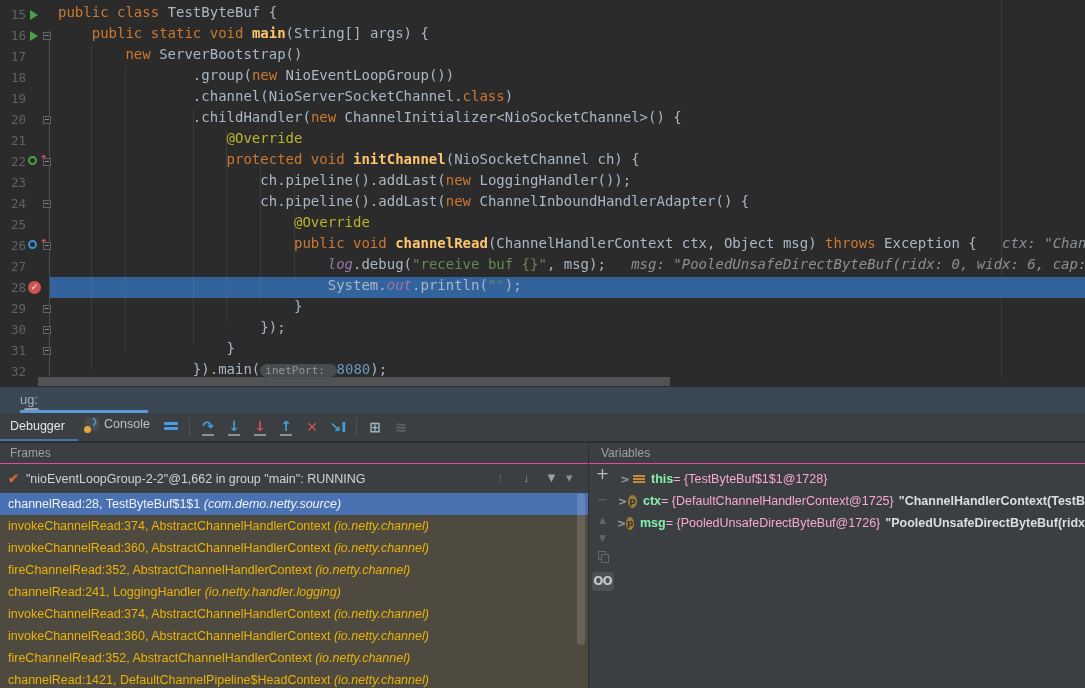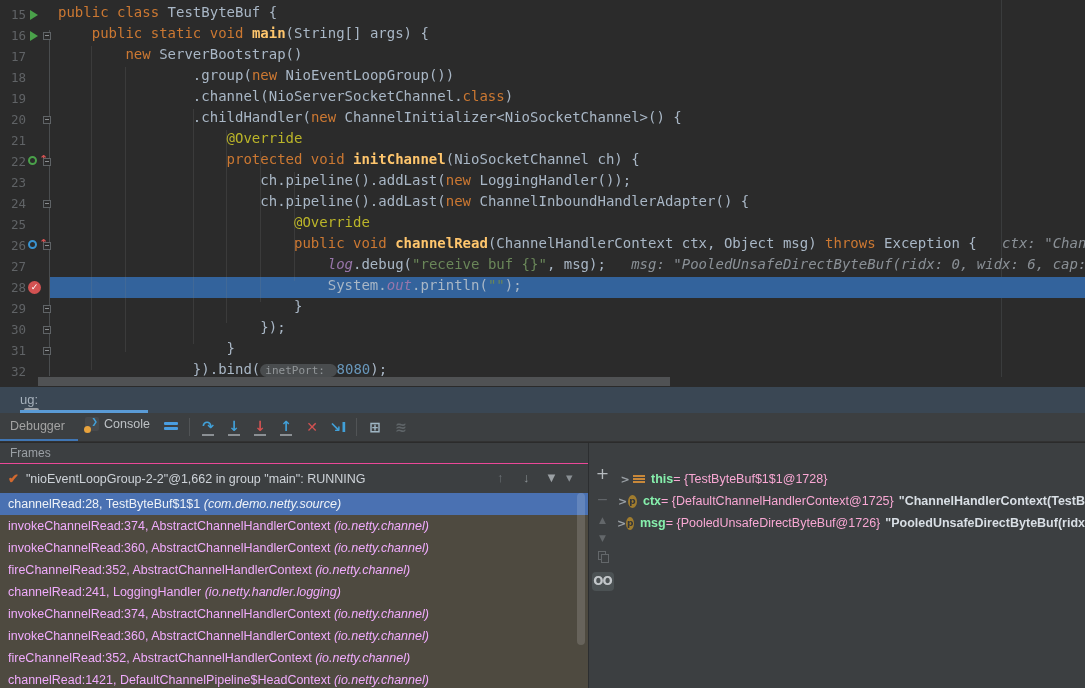--- a/index.html
+++ b/index.html
@@ -48,21 +48,21 @@
   #dh-tab { position:absolute; left:24px; top:20px; display:flex; align-items:center; gap:6px; }
   #dh-tab-icon { position:relative; width:15px; height:13px; border:2px solid #9aa0a6; border-radius:2px; background:#3a4754; }
   #dh-tab-icon::before { content:""; position:absolute; left:0; top:1px; width:100%; height:2px; background:#9aa0a6; }
   #dh-tab-icon::after { content:""; position:absolute; left:-3px; bottom:-3px; width:6px; height:6px; border-radius:50%; background:#44c93f; }
   #dh-tab-label { color:#d3d9df; font-size:13px; }
   #dh-tab-close { color:#9aa4ad; font-size:13px; }
   #dh-underline { position:absolute; left:20px; top:23px; width:128px; height:3px; background:#5a9bd6; }
 
   
   #debug-toolbar { position:absolute; left:0; top:413px; width:1085px; height:29px; background:#3c3f41; border-bottom:1px solid #323232; z-index:5; }
-  #tb-debugger { position:absolute; left:10px; top:6px; color:#a3a3a3; font-size:12.5px; }
+  #tb-debugger { position:absolute; left:10px; top:6px; color:#e5e5e5; font-size:12.5px; }
   #tb-debugger-underline { position:absolute; left:0; top:26px; width:78px; height:2px; background:#4076b4; }
   #tb-console { position:absolute; left:85px; top:4px; display:flex; align-items:center; gap:5px; }
   #tb-console-icon { position:relative; width:14px; height:14px; background:#47494b; border-radius:2px; }
   #tb-console-icon::before { content:"❯"; position:absolute; right:1px; top:0px; color:#41a0d8; font-size:8px; }
   #tb-console-icon::after { content:""; position:absolute; left:-1px; bottom:-2px; width:7px; height:7px; border-radius:50%; background:#e8a33d; }
   #tb-console-label { color:#bdc1c5; font-size:12.5px; }
   #tb-icons { position:absolute; left:158px; top:0; height:28px; display:flex; align-items:center; }
   .tb-i { width:26px; text-align:center; font:bold 14px "DejaVu Sans", sans-serif; position:relative; }
   .tb-i .bar { display:block; margin:0 auto; width:12px; height:2px; background:#8b9094; }
   .tb-sep { width:1px; height:18px; background:#515456; margin:0 5px; }
@@ -73,21 +73,21 @@
   #debug-content { position:absolute; left:0; top:443px; width:1085px; height:245px; background:#3c3f41; z-index:5; }
   #frames-panel { position:absolute; left:0; top:0; width:588px; height:245px; overflow:hidden; }
   .panel-header { height:21px; line-height:21px; padding-left:10px; color:#9ba0a5; font-size:12px; border-bottom:1px solid #ec4899; }
   #thread-row { position:absolute; left:0; top:21px; width:588px; height:29px; display:flex; align-items:center; padding-left:8px; }
   #thread-check { color:#d2692f; font-weight:bold; font-size:13px; margin-right:7px; }
   #thread-text { color:#ced3d9; font-size:12.5px; }
   .thr-icon { position:absolute; top:6px; font-size:13px; }
   #frame-list { position:absolute; left:0; top:50px; width:588px; }
   .frame-row { height:22px; line-height:22px; padding-left:8px; font-size:12.5px; white-space:nowrap; overflow:hidden; }
   .frame-row.sel { background:#4a71b2; color:#eef2f7; }
-  .frame-row.lib { background:#4e4a40; color:#f0abfc; }
+  .frame-row.lib { background:#4e4a40; color:#eab308; }
   .frame-pkg { font-style:italic; }
   #frames-scroll { position:absolute; left:577px; top:50px; width:8px; height:152px; background:rgba(255,255,255,0.14); border-radius:4px; }
 
   #panel-divider { position:absolute; left:588px; top:0; width:1px; height:245px; background:#2c2e30; }
 
   #vars-panel { position:absolute; left:589px; top:0; width:496px; height:245px; overflow:hidden; }
   #vars-toolbar { position:absolute; left:0; top:21px; width:27px; }
   .vt-i { width:27px; text-align:center; font:16px "DejaVu Sans", sans-serif; margin-bottom:8px; }
   .vt-copy { position:relative; width:10px; height:11px; margin:4px auto 10px; }
   .vt-copy i { position:absolute; width:8px; height:9px; border:1px solid #63676a; }
@@ -229,21 +229,21 @@
       <div class="c-row"><span class="s-def">                    </span><span class="s-kw">protected void </span><span class="s-fn">initChannel</span><span class="s-def">(NioSocketChannel ch) {</span></div>
       <div class="c-row"><span class="s-def">                        ch.pipeline().addLast(</span><span class="s-kw">new </span><span class="s-def">LoggingHandler());</span></div>
       <div class="c-row"><span class="s-def">                        ch.pipeline().addLast(</span><span class="s-kw">new </span><span class="s-def">ChannelInboundHandlerAdapter() {</span></div>
       <div class="c-row"><span class="s-def">                            </span><span class="s-ann">@Override</span></div>
       <div class="c-row"><span class="s-def">                            </span><span class="s-kw">public void </span><span class="s-fn">channelRead</span><span class="s-def">(ChannelHandlerContext ctx, Object msg) </span><span class="s-kw">throws </span><span class="s-def">Exception {</span><span class="s-hint">   ctx: "ChannelHandle</span></div>
       <div class="c-row"><span class="s-def">                                </span><span class="s-field">log</span><span class="s-def">.debug(</span><span class="s-str">"receive buf {}"</span><span class="s-def">, msg);</span><span class="s-hint">   msg: "PooledUnsafeDirectByteBuf(ridx: 0, widx: 6, cap: 1024)"</span></div>
       <div class="c-row"><span class="s-def">                                System.</span><span class="s-field">out</span><span class="s-def">.println(</span><span class="s-str">""</span><span class="s-def">);</span></div>
       <div class="c-row"><span class="s-def">                            }</span></div>
       <div class="c-row"><span class="s-def">                        });</span></div>
       <div class="c-row"><span class="s-def">                    }</span></div>
-      <div class="c-row"><span class="s-def">                }).bind(</span><span class="s-chip">inetPort: </span><span class="s-num">8080</span><span class="s-def">);</span></div>
+      <div class="c-row"><span class="s-def">                }).main(</span><span class="s-chip">inetPort: </span><span class="s-num">8080</span><span class="s-def">);</span></div>
     </div>
   <div id="hscrollbar"></div>
 </div>
 
 <div id="debug-header">
   <span id="dh-label">ug:</span>
   <div id="dh-tab">
     <span id="dh-tab-icon"></span>
     <span id="dh-tab-label">TestByteBuf</span>
     <span id="dh-tab-close">×</span>
@@ -292,20 +292,21 @@
         <div class="frame-row lib"><span>channelRead:241, LoggingHandler </span><span class="frame-pkg">(io.netty.handler.logging)</span></div>
         <div class="frame-row lib"><span>invokeChannelRead:374, AbstractChannelHandlerContext </span><span class="frame-pkg">(io.netty.channel)</span></div>
         <div class="frame-row lib"><span>invokeChannelRead:360, AbstractChannelHandlerContext </span><span class="frame-pkg">(io.netty.channel)</span></div>
         <div class="frame-row lib"><span>fireChannelRead:352, AbstractChannelHandlerContext </span><span class="frame-pkg">(io.netty.channel)</span></div>
         <div class="frame-row lib"><span>channelRead:1421, DefaultChannelPipeline$HeadContext </span><span class="frame-pkg">(io.netty.channel)</span></div>
       </div>
     <div id="frames-scroll"></div>
   </div>
   <div id="panel-divider"></div>
   <div id="vars-panel">
+    <div class="panel-header" style="padding-left:12px;">Variables</div>
     <div id="vars-toolbar">
         <div class="vt-i" style="color: rgb(182, 187, 191); font-size: 16px;">+</div>
         <div class="vt-i" style="color: rgb(99, 103, 106); font-size: 14px;">−</div>
         <div class="vt-i" style="color: rgb(99, 103, 106); font-size: 9px;">▲</div>
         <div class="vt-i" style="color: rgb(99, 103, 106); font-size: 9px;">▼</div>
         <div class="vt-copy">
           <i></i>
           <i></i>
         </div>
         <div class="vt-glasses">OO</div>

